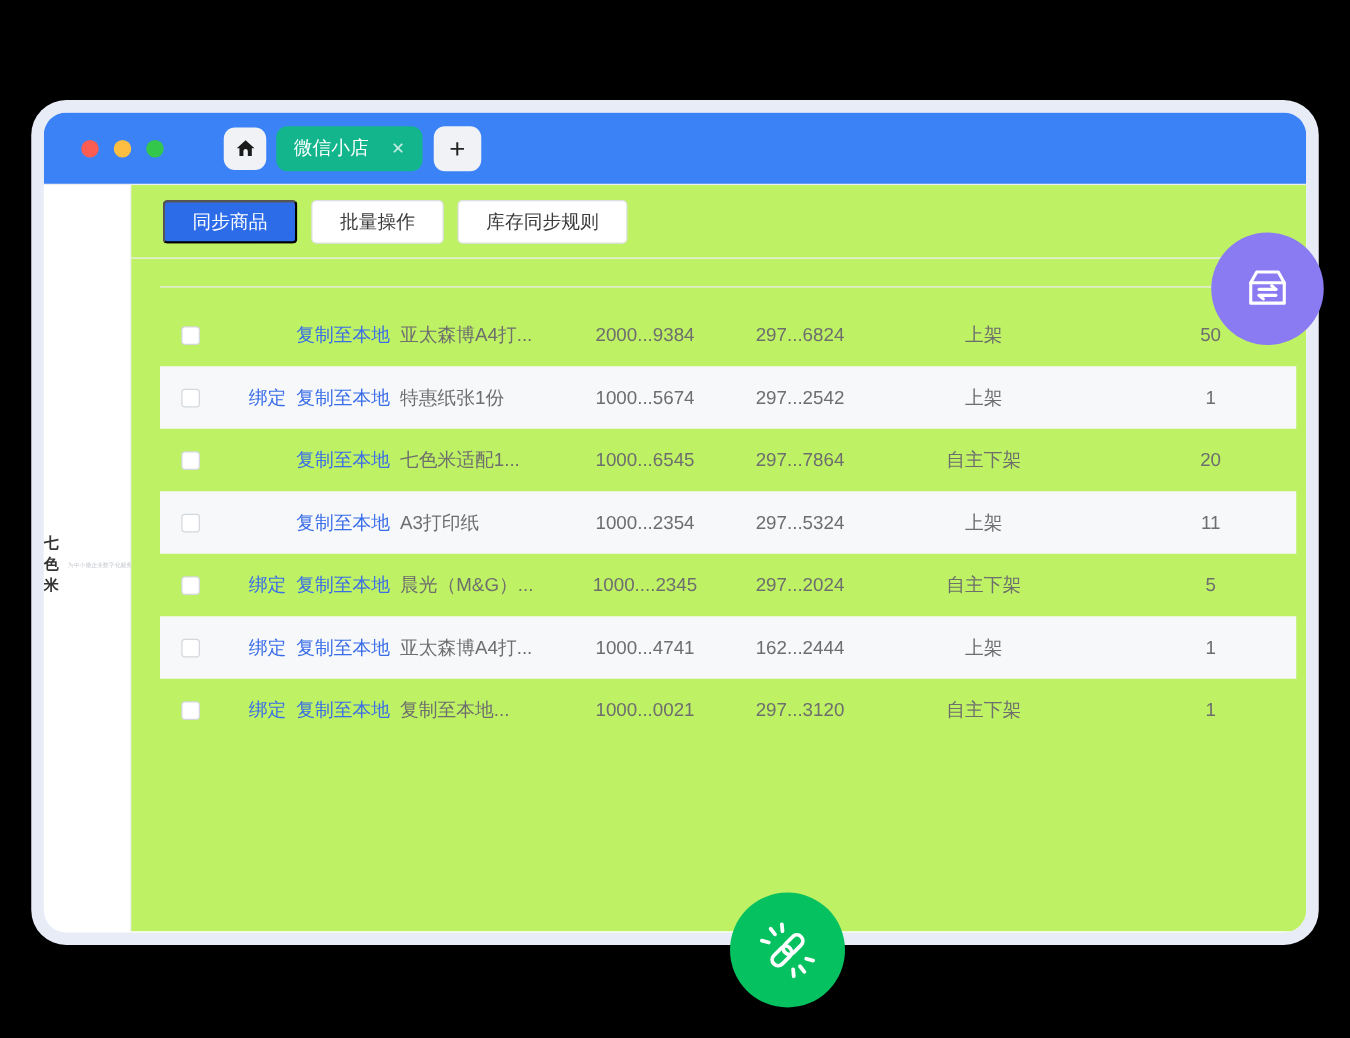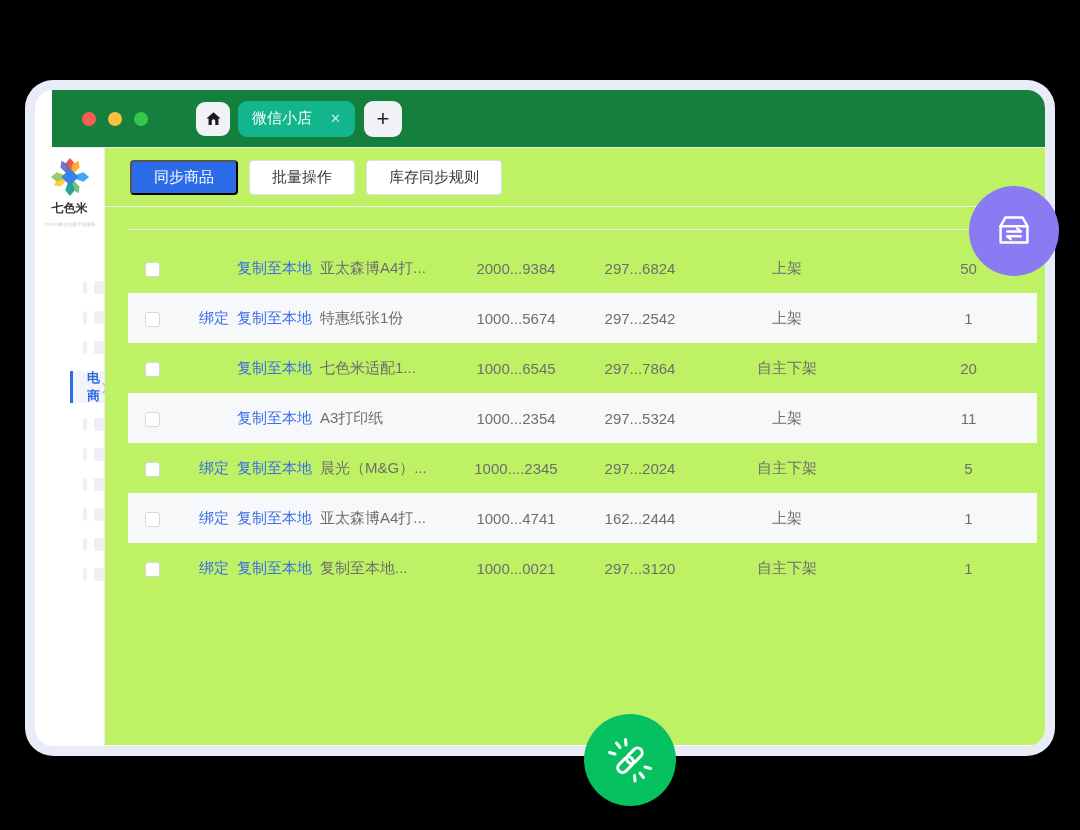--- a/index.html
+++ b/index.html
@@ -4,30 +4,30 @@
 <style>
   html,body{margin:0;padding:0;background:#000;}
   *{box-sizing:border-box;font-family:"Liberation Sans","DejaVu Sans",sans-serif;}
   .stage{position:relative;width:1080px;height:830px;background:#000;overflow:hidden;}
 
   
   .frame{position:absolute;left:25px;top:80px;width:1030px;height:676px;background:#e8ecf7;border-radius:28px;}
   .card{position:absolute;left:10px;top:10px;width:1010px;height:656px;background:#fff;border-radius:18px;overflow:hidden;}
 
   
-  .topbar{height:58px;display:flex;align-items:center;padding-left:30px;border-bottom:1px solid #ededf1;background:#15803d;margin-left:17px;}
+  .topbar{height:58px;display:flex;align-items:center;padding-left:30px;border-bottom:1px solid #ededf1;background:#3b82f6;}
   .light{width:14px;height:14px;border-radius:50%;margin-right:12px;}
   .home-btn{margin-left:36px;width:34px;height:34px;border-radius:9px;background:#f1f2f5;display:flex;align-items:center;justify-content:center;cursor:pointer;}
   .tab{margin-left:8px;height:36px;border-radius:9px;display:flex;align-items:center;padding:0 14px;color:#fff;font-size:15px;cursor:pointer;}
   .tab .close{margin-left:18px;font-size:13px;color:rgba(255,255,255,.75);line-height:1;}
   .plus-btn{margin-left:9px;width:38px;height:36px;border-radius:9px;background:#f1f2f5;display:flex;align-items:center;justify-content:center;font-size:22px;font-weight:300;color:#222;cursor:pointer;}
 
   
   .win-body{display:flex;height:597px;}
-  .sidebar{width:70px;border-right:1px solid #eeeef2;display:flex;flex-direction:column;align-items:center;padding-top:8px;flex-shrink:0;}
+  .sidebar{width:70px;border-right:1px solid #eeeef2;display:flex;align-items:center;padding-top:8px;flex-shrink:0;}
   .brand-name{font-size:12px;color:#333;margin-top:2px;font-weight:bold;}
   .brand-tagline{font-size:6px;color:#c3c6cf;margin-top:3px;white-space:nowrap;transform:scale(.78);}
   .side-nav{margin-top:52px;width:100%;padding-left:35px;}
   .ph-item{display:flex;align-items:center;padding-left:13px;margin-bottom:17px;}
   .ph-sq{width:13px;height:13px;background:#f0f0f4;border-radius:2px;}
   .ph-bar{width:38px;height:13px;background:#f0f0f4;border-radius:2px;margin-left:7px;}
   .active-item{height:32px;margin-bottom:15px;background:#f3f4f7;border-left:3px solid #2f6be8;display:flex;align-items:center;padding-left:9px;cursor:pointer;}
   .active-item .lbl{font-size:13px;color:#2f6be8;font-weight:bold;margin-left:5px;}
   .active-item .chev{margin-left:auto;padding-right:7px;color:#c8cdd8;font-size:11px;}
 

